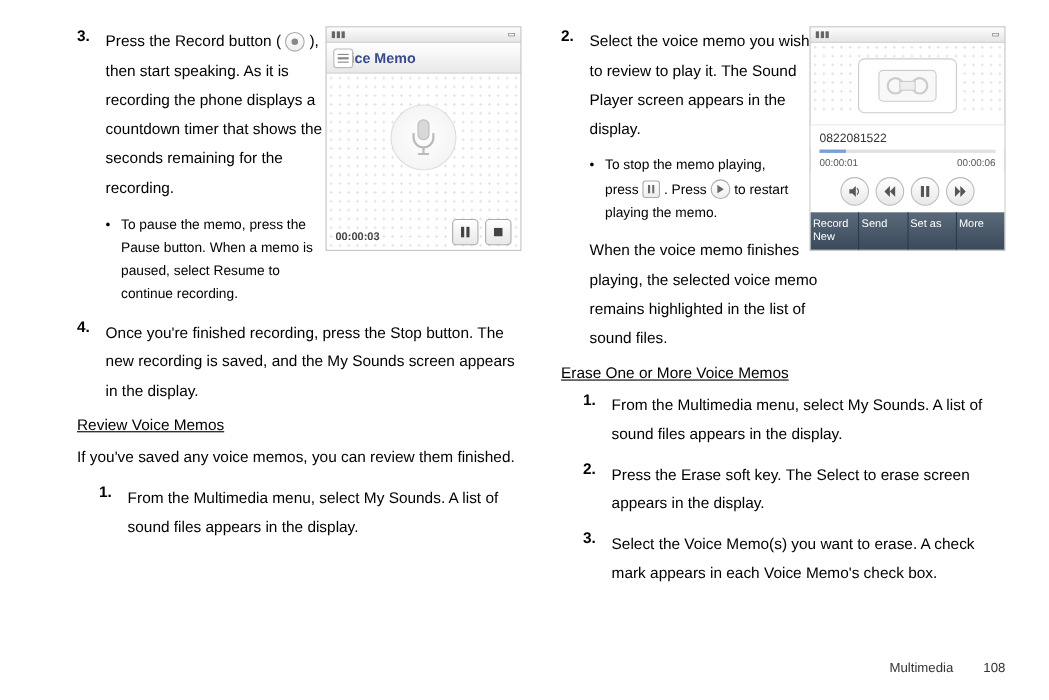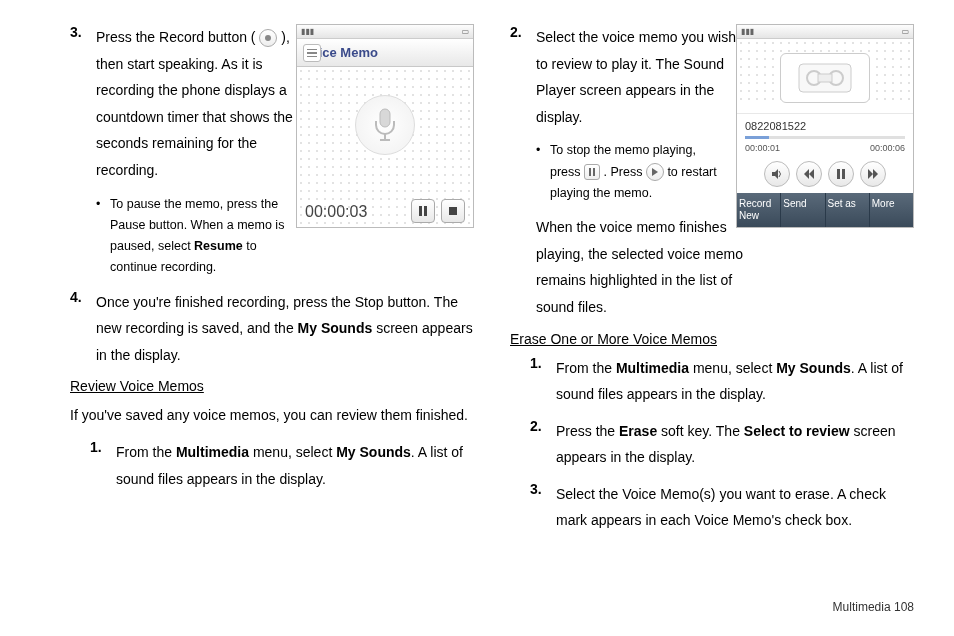--- a/index.html
+++ b/index.html
@@ -17,21 +17,21 @@
   .col { flex: 1; position: relative; }
   .num-item { display: flex; margin-bottom: 10px; }
   .num { font-weight: bold; width: 26px; flex-shrink: 0; }
   .num-body { flex: 1; line-height: 1.9; font-size: 14px; }
   .num-body.narrow { max-width: 210px; }
   .bullet-item { display: flex; margin: 6px 0 10px 26px; font-size: 12.5px; line-height: 1.7; }
   .bullet-item.narrow { max-width: 190px; }
   .bullet-dot { width: 14px; flex-shrink: 0; }
   .heading { text-decoration: underline; margin: 10px 0 8px 0; font-size: 14px; }
   .para { line-height: 1.9; margin-bottom: 10px; font-size: 14px; }
-  b { font-weight: bold; }
+  b { font-weight: normal; }
 
   
   .phone {
     position: absolute;
     top: 0;
     right: 0;
     width: 178px;
     border: 1px solid #bbb;
     background: #f2f2f2;
     font-family: Arial, sans-serif;
@@ -77,21 +77,21 @@
     background-size: 8px 8px;
   }
   .vm-body { height: 160px; }
   .mic-circle {
     width: 60px; height: 60px; border-radius: 50%;
     background: radial-gradient(#fff,#f0f0f0);
     border: 1px solid #ddd;
     position: absolute; left: 50%; top: 28px; transform: translateX(-50%);
     display:flex; align-items:center; justify-content:center;
   }
-  .vm-time { position:absolute; left:8px; bottom:6px; font-size:16px; color:#444; }
+  .vm-time { position:absolute; left:8px; bottom:6px; font-size:10px; color:#444;font-weight:bold; }
   .vm-controls { position:absolute; right:8px; bottom:4px; display:flex; gap:6px; }
   .ctrl-btn {
     width:24px; height:24px; border:1px solid #aaa; border-radius:4px;
     background: linear-gradient(#fff,#e8e8e8);
     display:flex; align-items:center; justify-content:center;
     font-size:10px; color:#333;
   }
   .sp-body { }
   .cassette-box {
     margin: 10px auto 0 auto;
@@ -122,21 +122,21 @@
     align-items:center; justify-content:center; font-size:8px; vertical-align:middle;
     background:linear-gradient(#fff,#eee); color:#555;
   }
   .inline-icon.sq { border-radius:3px; width:16px; height:16px; }
 
   .footer {
     position: absolute;
     bottom: 22px; right: 40px;
     font-size: 12px; color:#333;
   }
-  .footer .pg { }
+  .footer .pg { margin-left: 24px; }
 </style>
 </head>
 <body>
 
 <div class="columns">
 
   <div class="col">
 
     <div class="num-item">
       <div class="num">3.</div>
@@ -252,21 +252,21 @@
     <div class="num-item" style="margin-left:20px">
       <div class="num">1.</div>
       <div class="num-body">
         <span>From the </span><b>Multimedia</b><span> menu, select </span><b>My Sounds</b><span>. A list of sound files appears in the display.</span>
       </div>
     </div>
 
     <div class="num-item" style="margin-left:20px">
       <div class="num">2.</div>
       <div class="num-body">
-        <span>Press the </span><b>Erase</b><span> soft key. The </span><b>Select to review</b><span> screen appears in the display.</span>
+        <span>Press the </span><b>Erase</b><span> soft key. The </span><b>Select to erase</b><span> screen appears in the display.</span>
       </div>
     </div>
 
     <div class="num-item" style="margin-left:20px">
       <div class="num">3.</div>
       <div class="num-body">Select the Voice Memo(s) you want to erase. A check mark appears in each Voice Memo's check box.</div>
     </div>
 
     <div class="phone">
       <div class="phone-statusbar">

